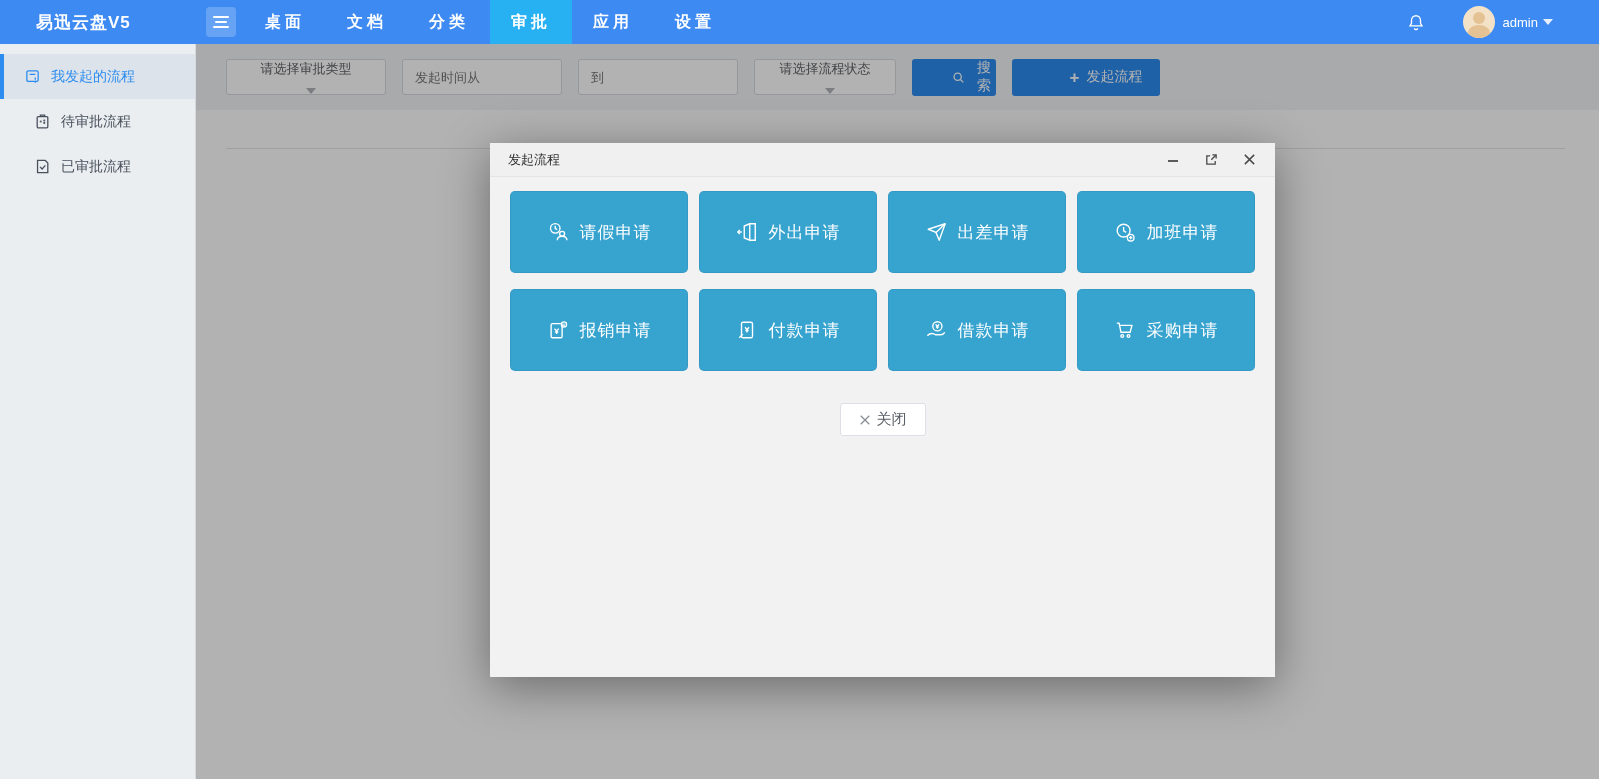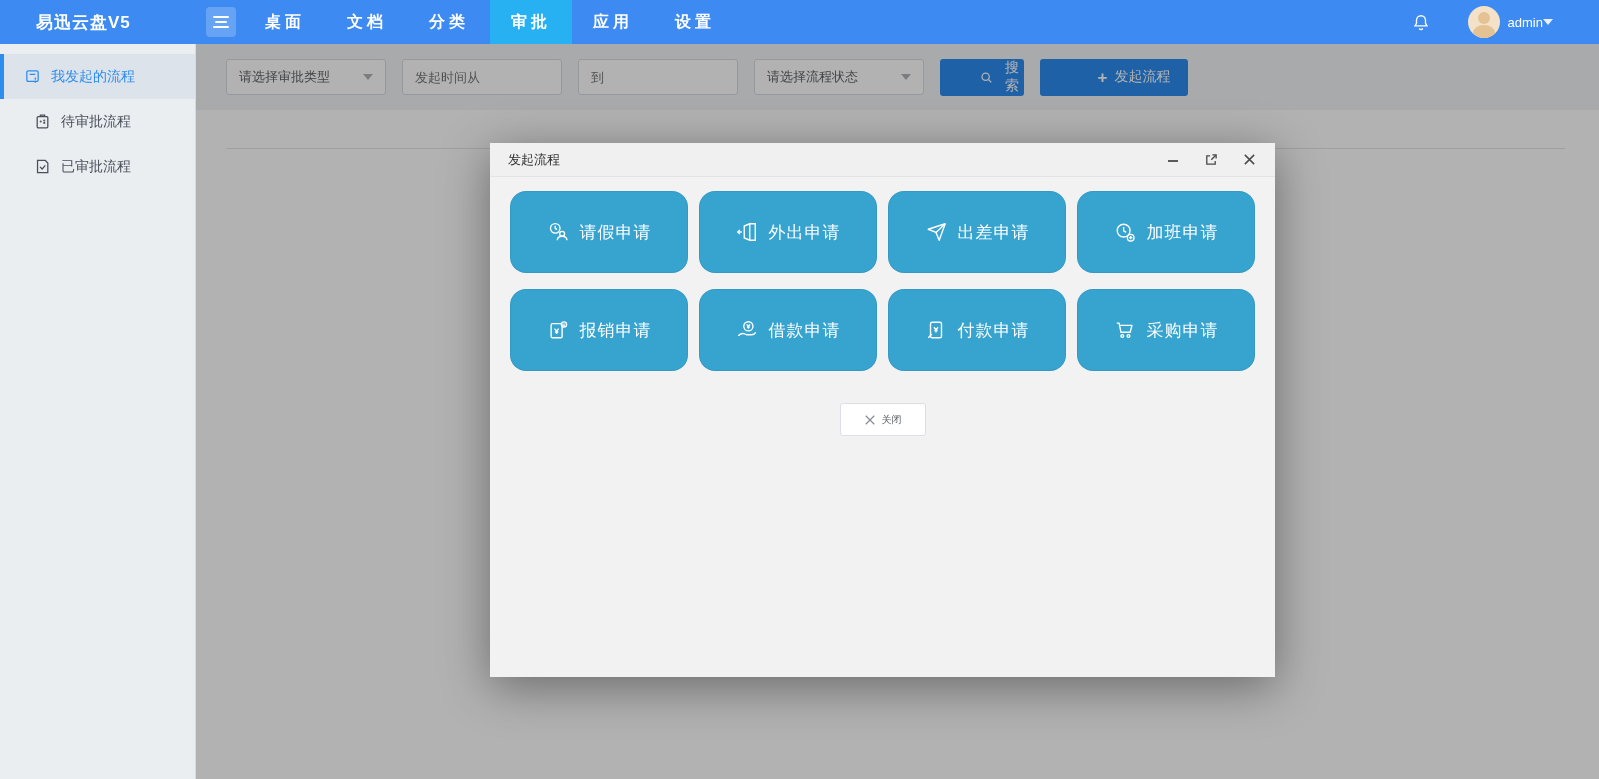--- a/index.html
+++ b/index.html
@@ -23,42 +23,42 @@
   .nav-search input { width:190px; height:28px; border:none; border-radius:3px; padding:0 30px 0 10px;
                       font-size:12px; color:#333; outline:none; background:#fff; }
   .nav-search input::placeholder { color:#9aa0a6; }
   .nav-search .mag { position:absolute; right:8px; top:6px; }
   .nav-right { margin-left:auto; display:flex; align-items:center; padding-right:46px; }
   .bell-btn { cursor:pointer; display:flex; margin-right:38px; }
   .account { display:flex; align-items:center; cursor:pointer; }
   .avatar { width:32px; height:32px; border-radius:50%; background:#f3e2c8; position:relative; overflow:hidden; margin-right:8px; }
   .avatar .head { position:absolute; left:10px; top:6px; width:12px; height:12px; border-radius:50%; background:#e4c294; }
   .avatar .bust { position:absolute; left:5px; top:19px; width:22px; height:16px; border-radius:50% 50% 0 0; background:#e4c294; }
-  .account .uname { color:#fff; font-size:13px; }
+  .account .uname { color:#fff; font-size:13px; margin-right:5px; }
   .caret-down { width:0; height:0; border-left:5px solid transparent; border-right:5px solid transparent; border-top:6px solid #e8f0fd; }
 
   
   .sidebar { position:absolute; left:0; top:44px; width:196px; height:735px;
              background:var(--sidebar_bg,#eaeef1); z-index:30; padding-top:10px;
              border-right:1px solid #d7dadd; }
   .side-item { height:45px; display:flex; align-items:center; padding-left:34px; gap:10px;
                font-size:14px; color:#49505c; cursor:pointer; }
   .side-item svg { flex:0 0 auto; }
   .side-item.active { background:var(--sidebar_active_bg,#dce3ea); color:var(--accent,#2d8cf0);
                       border-left:4px solid var(--accent,#2d8cf0); padding-left:20px; }
 
   
   .content { position:absolute; left:196px; top:44px; width:1403px; height:735px; background:#fff; z-index:10; }
   .filter-bar { height:66px; background:#f2f4f6; display:flex; align-items:center; padding:0 30px; gap:16px; }
   .fake-select, .fake-input { height:36px; background:#fff; border:1px solid #d8dadf; border-radius:3px;
                               display:flex; align-items:center; padding:0 12px; font-size:13px; color:#606266; cursor:pointer; }
-  .fake-select { justify-content:space-between; }
+  .fake-select { justify-content:space-between;flex-direction:column; }
   .sel-caret { width:0; height:0; border-left:5px solid transparent; border-right:5px solid transparent;
                border-top:6px solid #b0b3b8; margin-left:10px; }
-  .w160 { width:160px; } .w170 { width:170px; }
+  .w160 { width:160px; } .w170 { width:142px; }
   .btn-blue { height:37px; background:var(--accent,#2d8cf0); color:#fff; border:none; border-radius:3px;
               font-size:14px; display:flex; align-items:center; justify-content:center; gap:7px; cursor:pointer;
               font-family:inherit;padding-left:40px; }
   .btn-search { width:84px; } .btn-create { width:148px; }
   .plus-ic { font-size:17px; line-height:1; font-weight:bold; }
 
   .table { margin:0 34px 0 30px; }
   .thead { display:flex; height:36px; background:#e9ebee; border-top:1px solid #dcdfe3; }
   .th { display:flex; align-items:center; justify-content:center; font-size:13px; color:#51565e;
         border-right:1px solid #d9dcdf; }
@@ -75,26 +75,26 @@
   
   .modal { position:absolute; left:490px; top:143px; width:785px; height:534px; z-index:60;
            background:#f2f2f3; box-shadow:0 10px 45px rgba(0,0,0,0.4); }
   .modal-header { height:34px; background:#f0f0f0; border-bottom:1px solid #e4e4e4;
                   display:flex; align-items:center; padding:0 18px; }
   .modal-title { font-size:13px; color:#303133; }
   .win-controls { margin-left:auto; display:flex; align-items:center; gap:22px; }
   .win-btn { cursor:pointer; display:flex; align-items:center; justify-content:center; width:16px; height:16px; }
   .tiles { display:grid; grid-template-columns:repeat(4,1fr); column-gap:11px; row-gap:16px;
            margin:14px 20px 0; }
-  .tile { height:82px; background:var(--tile,#37a3cf); border:1px solid rgba(0,0,0,0.05); border-radius:16px;
+  .tile { height:82px; background:var(--tile,#37a3cf); border:1px solid rgba(0,0,0,0.05); border-radius:5px;
           color:#fff; font-size:17px; letter-spacing:1px; display:flex; align-items:center; justify-content:center;
           gap:11px; cursor:pointer; font-family:inherit; }
   .btn-close-modal { margin:32px auto 0; width:86px; height:33px; background:#fff; border:1px solid #dcdfe6;
                      border-radius:3px; display:flex; align-items:center; justify-content:center; gap:6px;
-                     font-size:10px; color:#5a5e66; cursor:pointer; font-family:inherit; }
+                     font-size:15px; color:#5a5e66; cursor:pointer; font-family:inherit; }
 </style>
 </head>
 <body>
 
 <div class="navbar">
   <div class="logo">易迅云盘V5</div>
   <div class="hamburger">
     <i></i>
       <i></i>
       <i></i>
@@ -250,33 +250,33 @@
         <rect x="4.5" y="5" width="12" height="15.5" rx="1.5"></rect>
           <path d="M8.2 10.5l2.3 2.6 2.3-2.6M10.5 13.1v3.2M8.6 14.2h3.8"></path>
           <circle cx="18.5" cy="6" r="2.8"></circle>
           <path d="M18.5 4.8v1.4"></path>
           <circle cx="18.5" cy="7.3" r="0.4"></circle>
       </svg>
       <span>报销申请</span>
     </button>
     <button class="tile">
       <svg width="22" height="22" viewBox="0 0 24 24" fill="none" stroke="#fff" stroke-width="1.5">
+        <rect x="6" y="3.5" width="12" height="17" rx="1.8"></rect>
+          <path d="M9.8 9l2.2 2.6L14.2 9M12 11.6v3M10.2 12.6h3.6"></path>
+          <path d="M3.5 20.5l4-4"></path>
+      </svg>
+      <span>付款申请</span>
+    </button>
+    <button class="tile">
+      <svg width="22" height="22" viewBox="0 0 24 24" fill="none" stroke="#fff" stroke-width="1.5">
         <circle cx="13.5" cy="8" r="5"></circle>
           <path d="M11.6 5.8l1.9 2.3 1.9-2.3M13.5 8.1v2.6M11.9 8.9h3.2"></path>
           <path d="M2.5 18.2c3-3 6-3.2 9-1h5.5c1.9 0 3.6-1 4.6-2.6"></path>
       </svg>
       <span>借款申请</span>
-    </button>
-    <button class="tile">
-      <svg width="22" height="22" viewBox="0 0 24 24" fill="none" stroke="#fff" stroke-width="1.5">
-        <rect x="6" y="3.5" width="12" height="17" rx="1.8"></rect>
-          <path d="M9.8 9l2.2 2.6L14.2 9M12 11.6v3M10.2 12.6h3.6"></path>
-          <path d="M3.5 20.5l4-4"></path>
-      </svg>
-      <span>付款申请</span>
     </button>
     <button class="tile">
       <svg width="22" height="22" viewBox="0 0 24 24" fill="none" stroke="#fff" stroke-width="1.5" stroke-linejoin="round">
         <path d="M3 4.5h2.6l2 10h10l2-7.5H6.2"></path>
           <circle cx="9" cy="18.5" r="1.5"></circle>
           <circle cx="15.8" cy="18.5" r="1.5"></circle>
       </svg>
       <span>采购申请</span>
     </button>
   </div>

